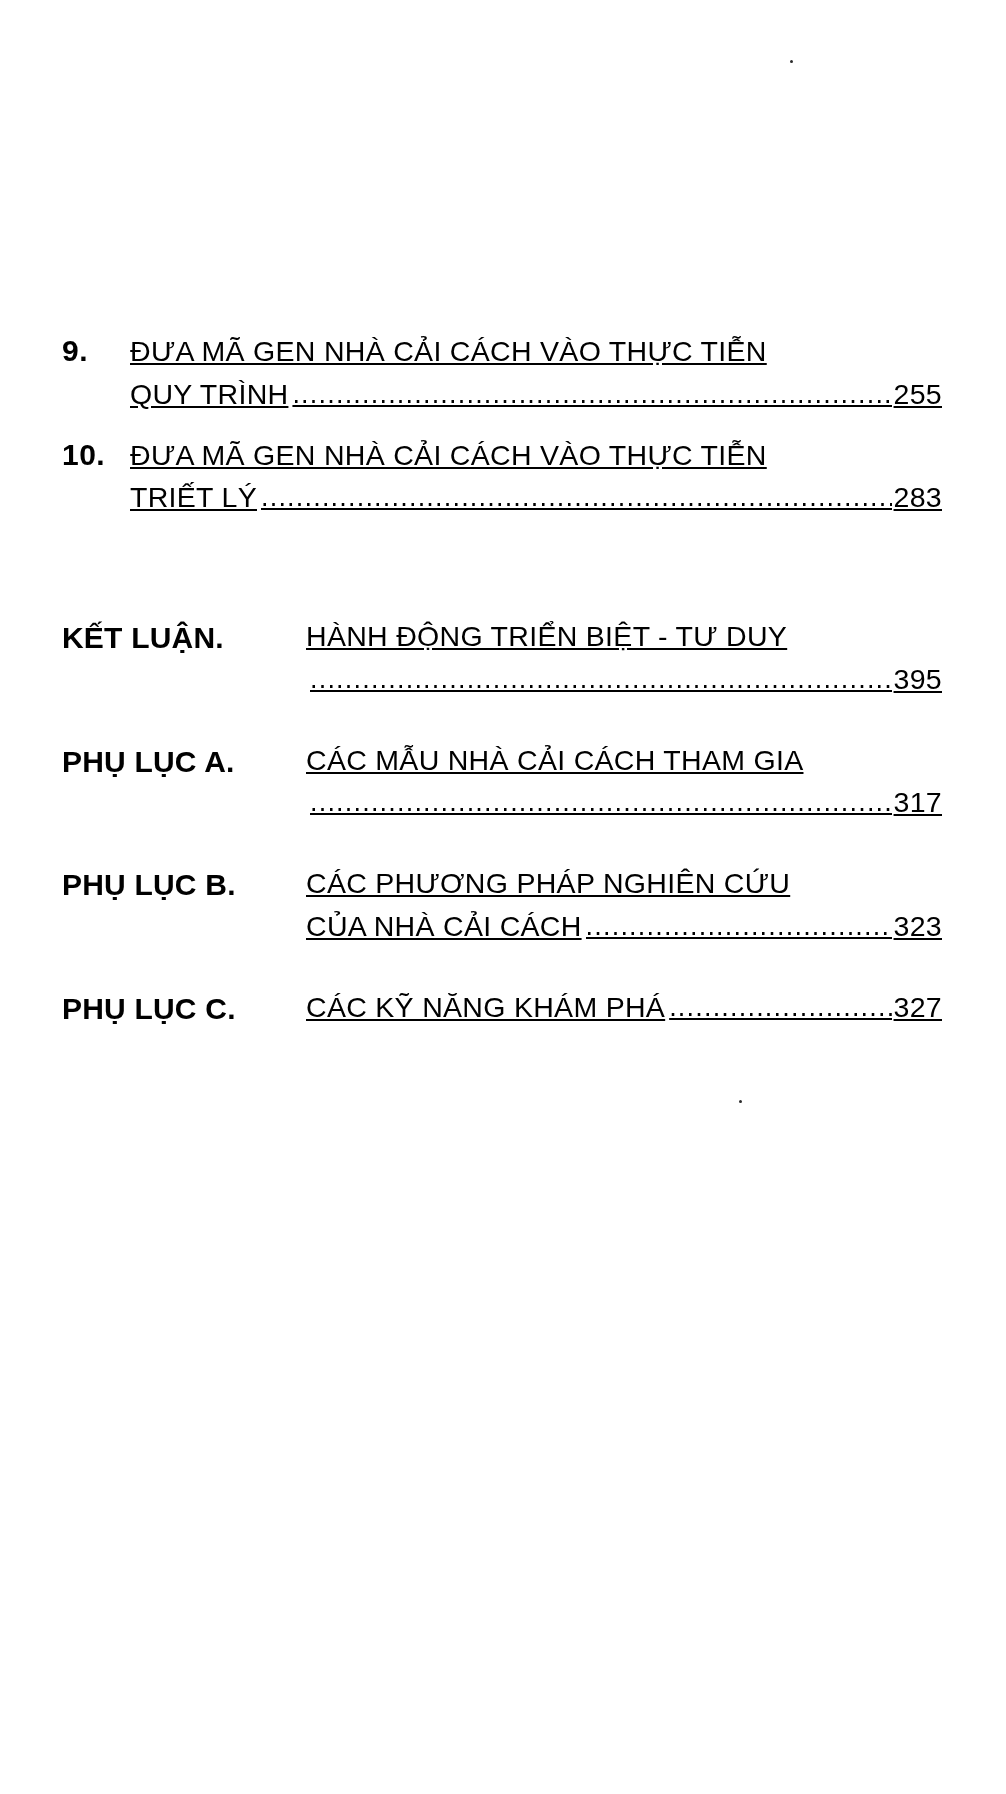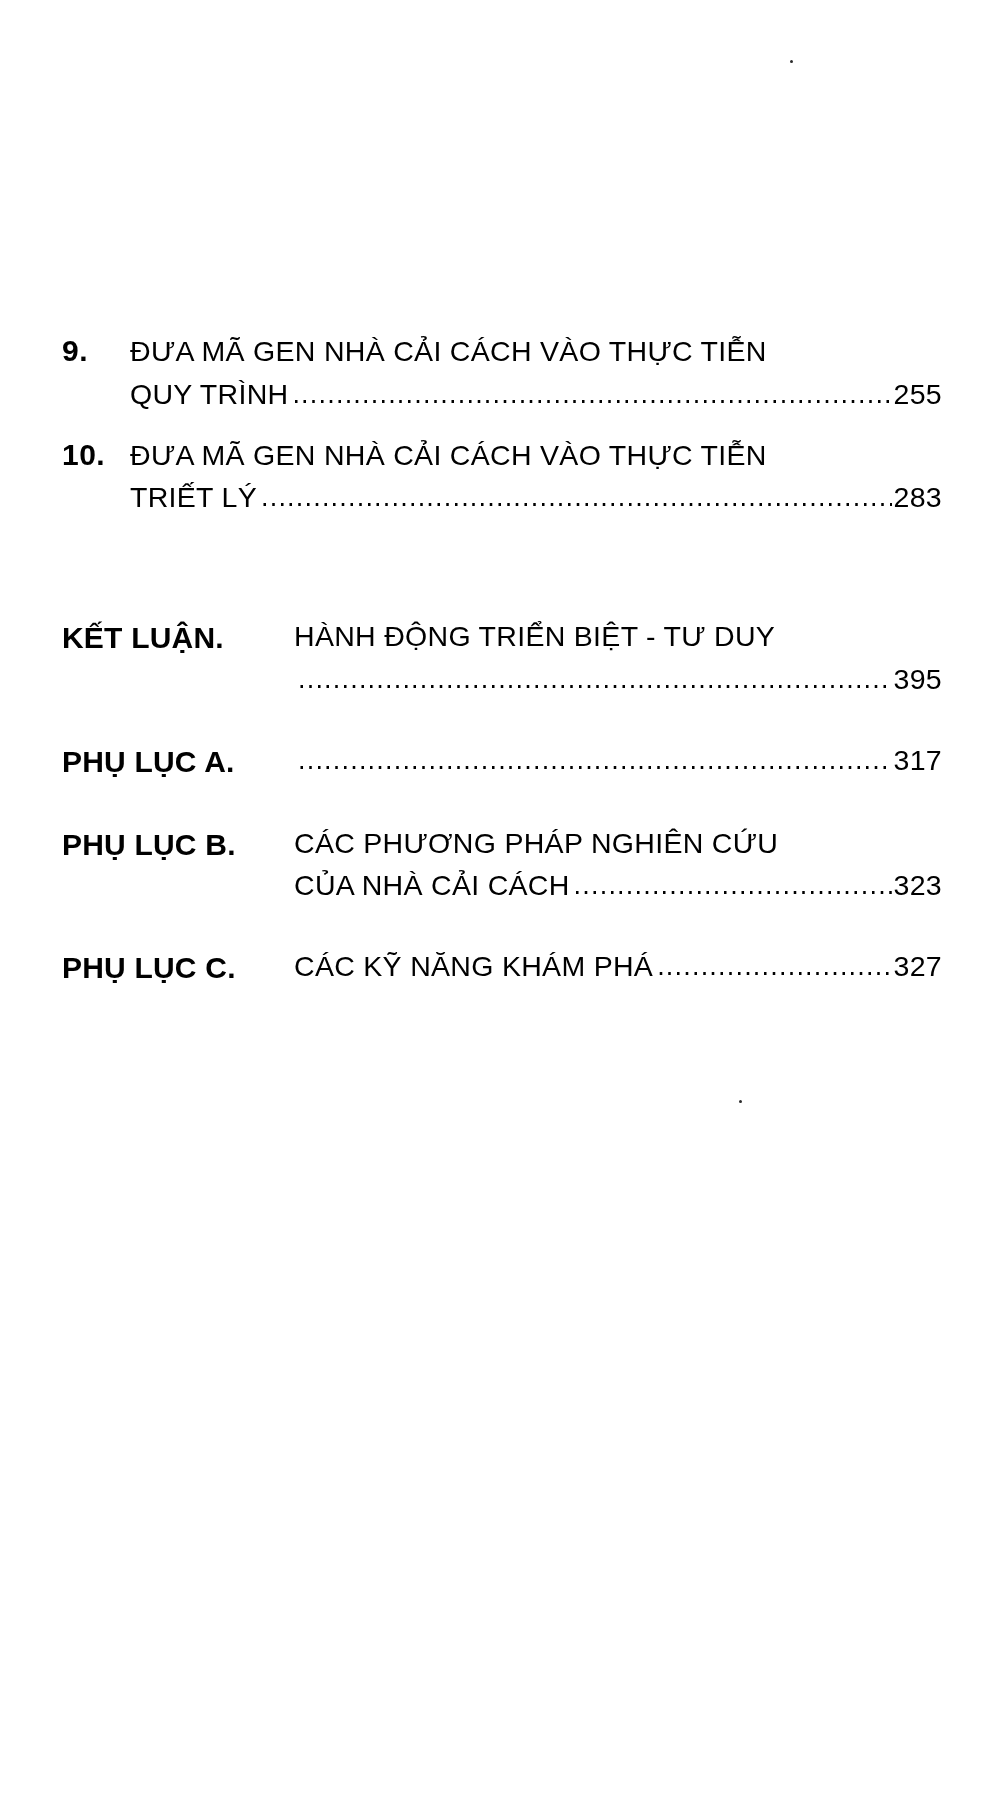--- a/index.html
+++ b/index.html
@@ -43,20 +43,21 @@
     font-size: 30px;
     line-height: 1.42;
     letter-spacing: 0.5px;
     flex: 0 0 auto;
     white-space: nowrap;
   }
 
   .toc-entry .body {
     flex: 1 1 auto;
     min-width: 0;
+    text-decoration: underline;
   }
 
   .toc-line {
     display: flex;
     align-items: baseline;
     font-size: 28.5px;
     line-height: 1.5;
     letter-spacing: 0.3px;
     white-space: nowrap;
   }
@@ -95,20 +96,21 @@
   }
 
   
   .section-gap {
     height: 96px;
   }
 
   
   .group-named {
     margin-bottom: 0;
+    gap: 12px;
   }
   .group-named .num {
     font-size: 30px;
     line-height: 1.5;
     width: 232px;
     letter-spacing: 0.2px;
   }
   .group-named .body .toc-line {
     font-size: 28.5px;
   }
@@ -182,20 +184,23 @@
         </div>
       </div>
     </div>
 
     <div class="named-gap"></div>
 
     <div class="toc-entry group-named">
       <div class="num">PHỤ LỤC A.</div>
       <div class="body">
         <div class="toc-line">
+          <span class="title">CÁC MẪU NHÀ CẢI CÁCH THAM GIA</span>
+        </div>
+        <div class="toc-line">
           <span class="dots">................................................................................................</span>
           <span class="page-no">317</span>
         </div>
       </div>
     </div>
 
     <div class="named-gap"></div>
 
     <div class="toc-entry group-named">
       <div class="num">PHỤ LỤC B.</div>

